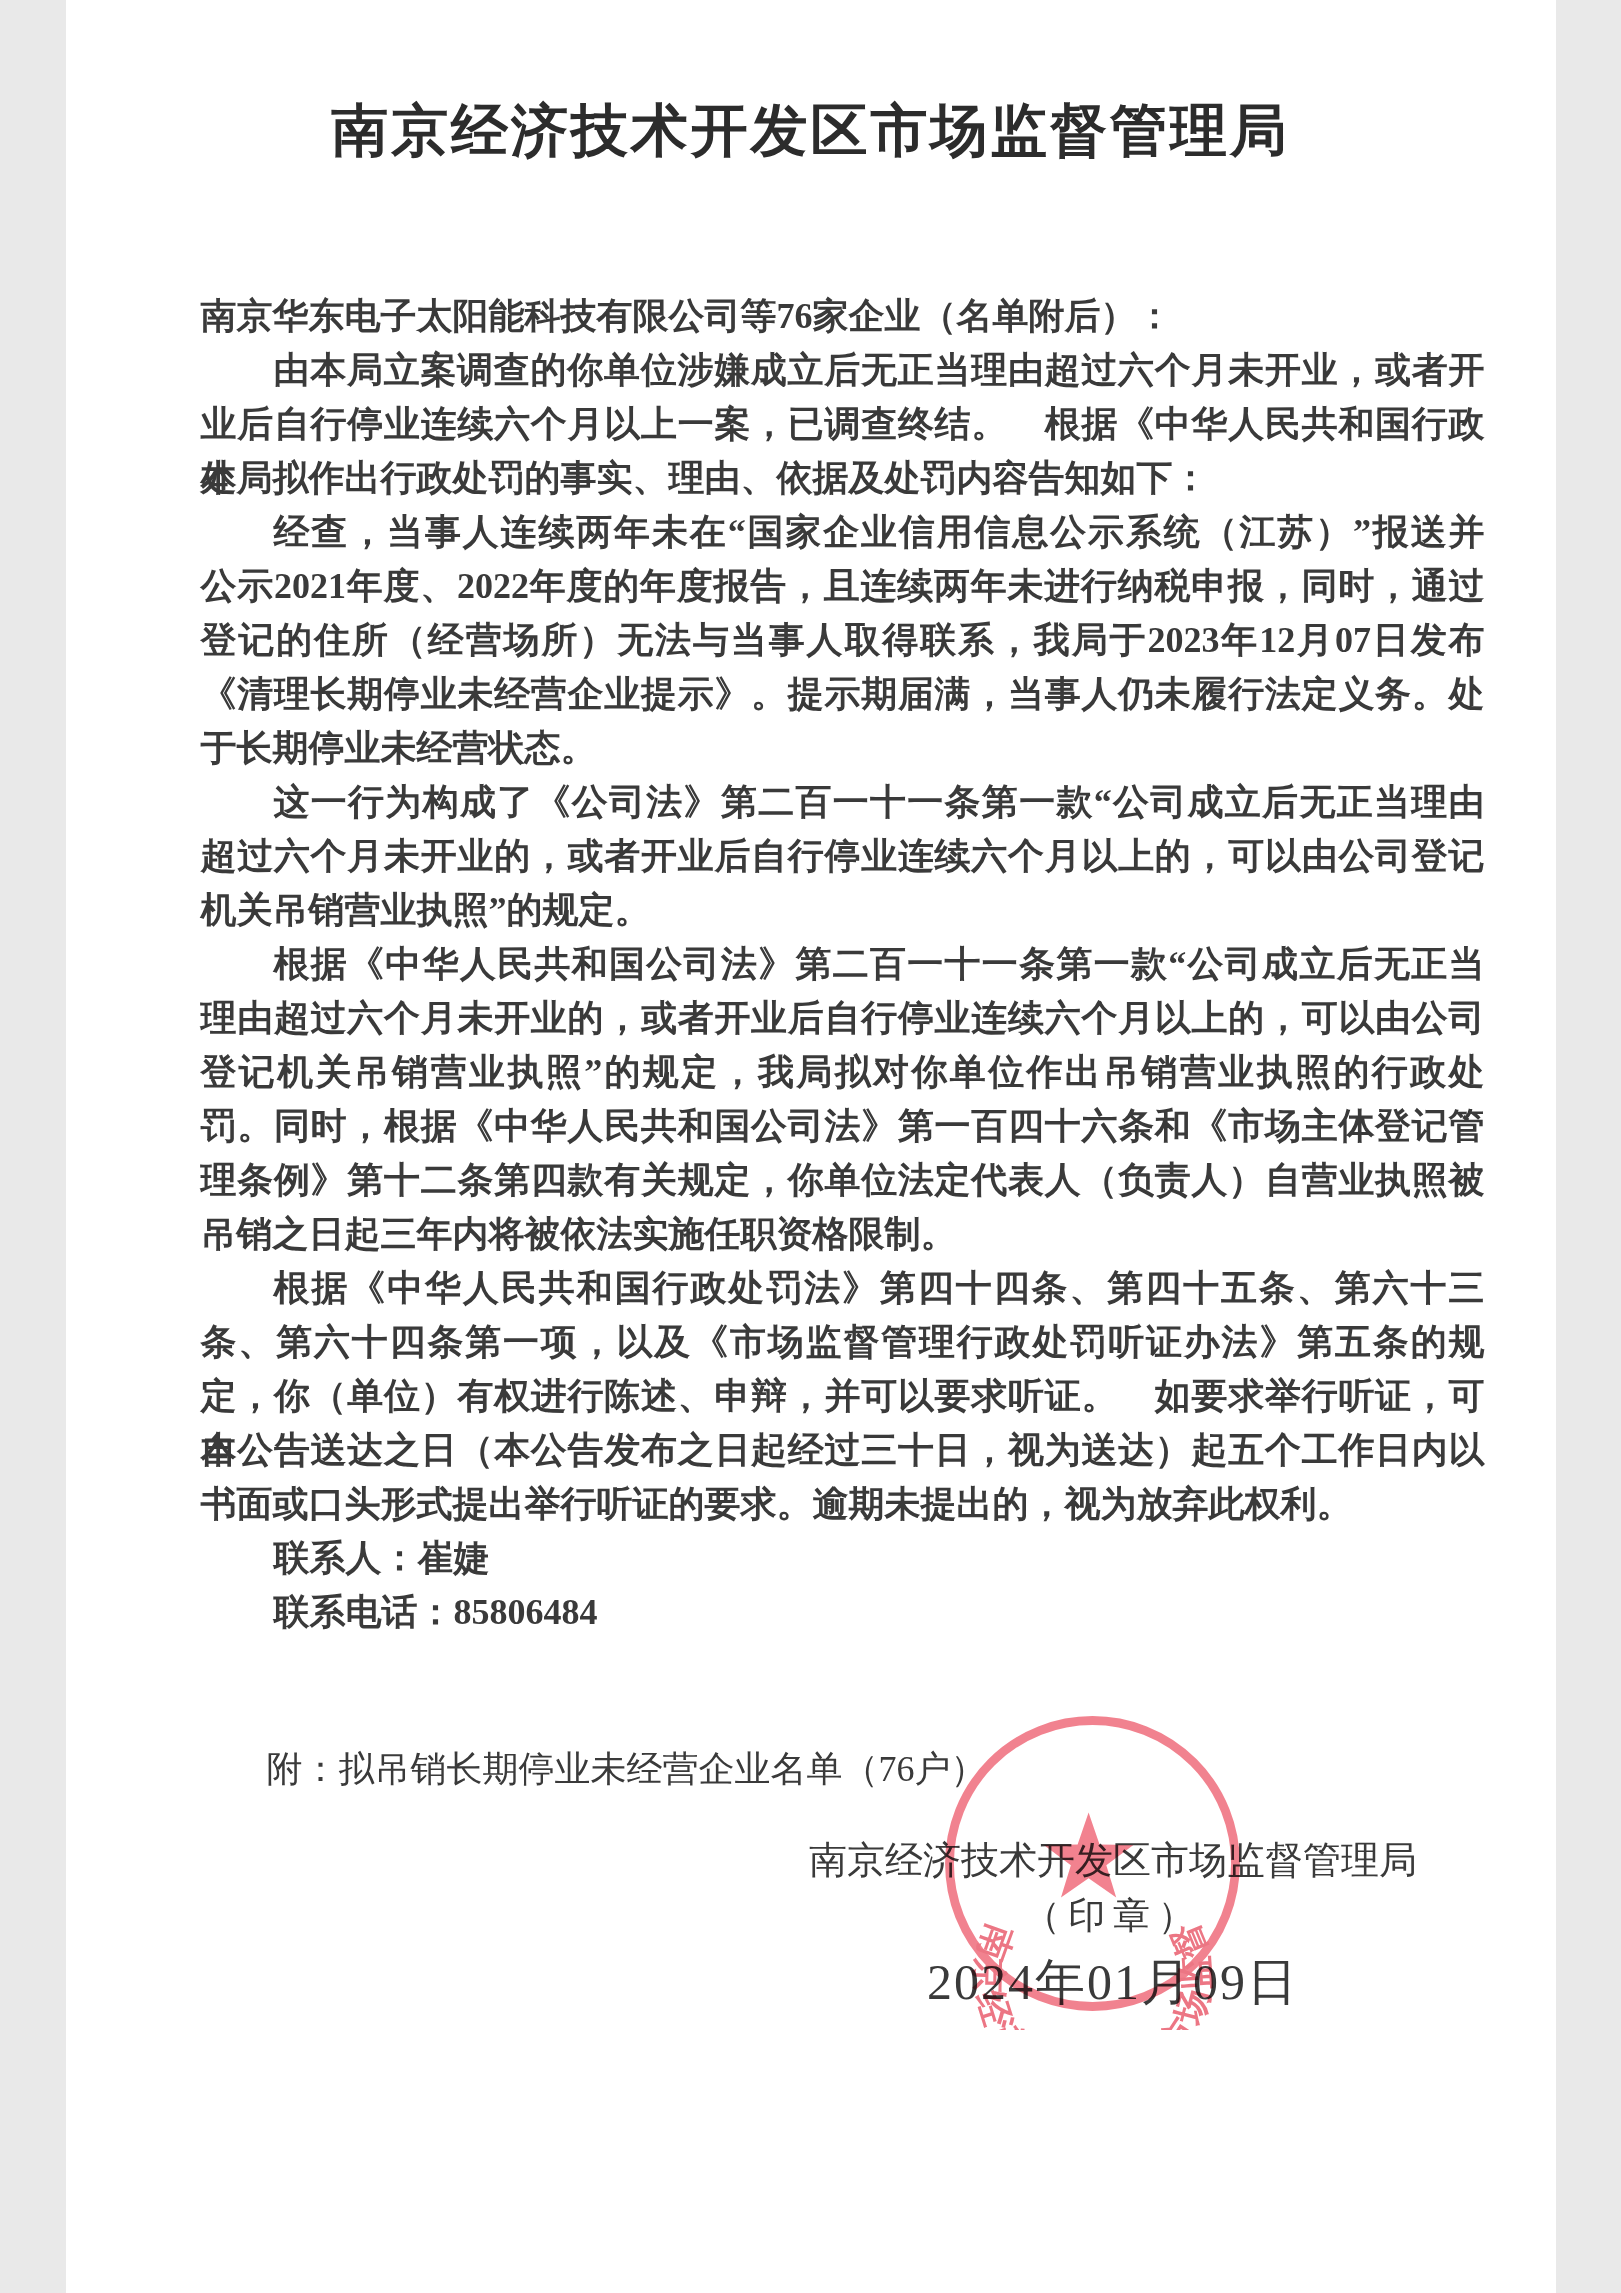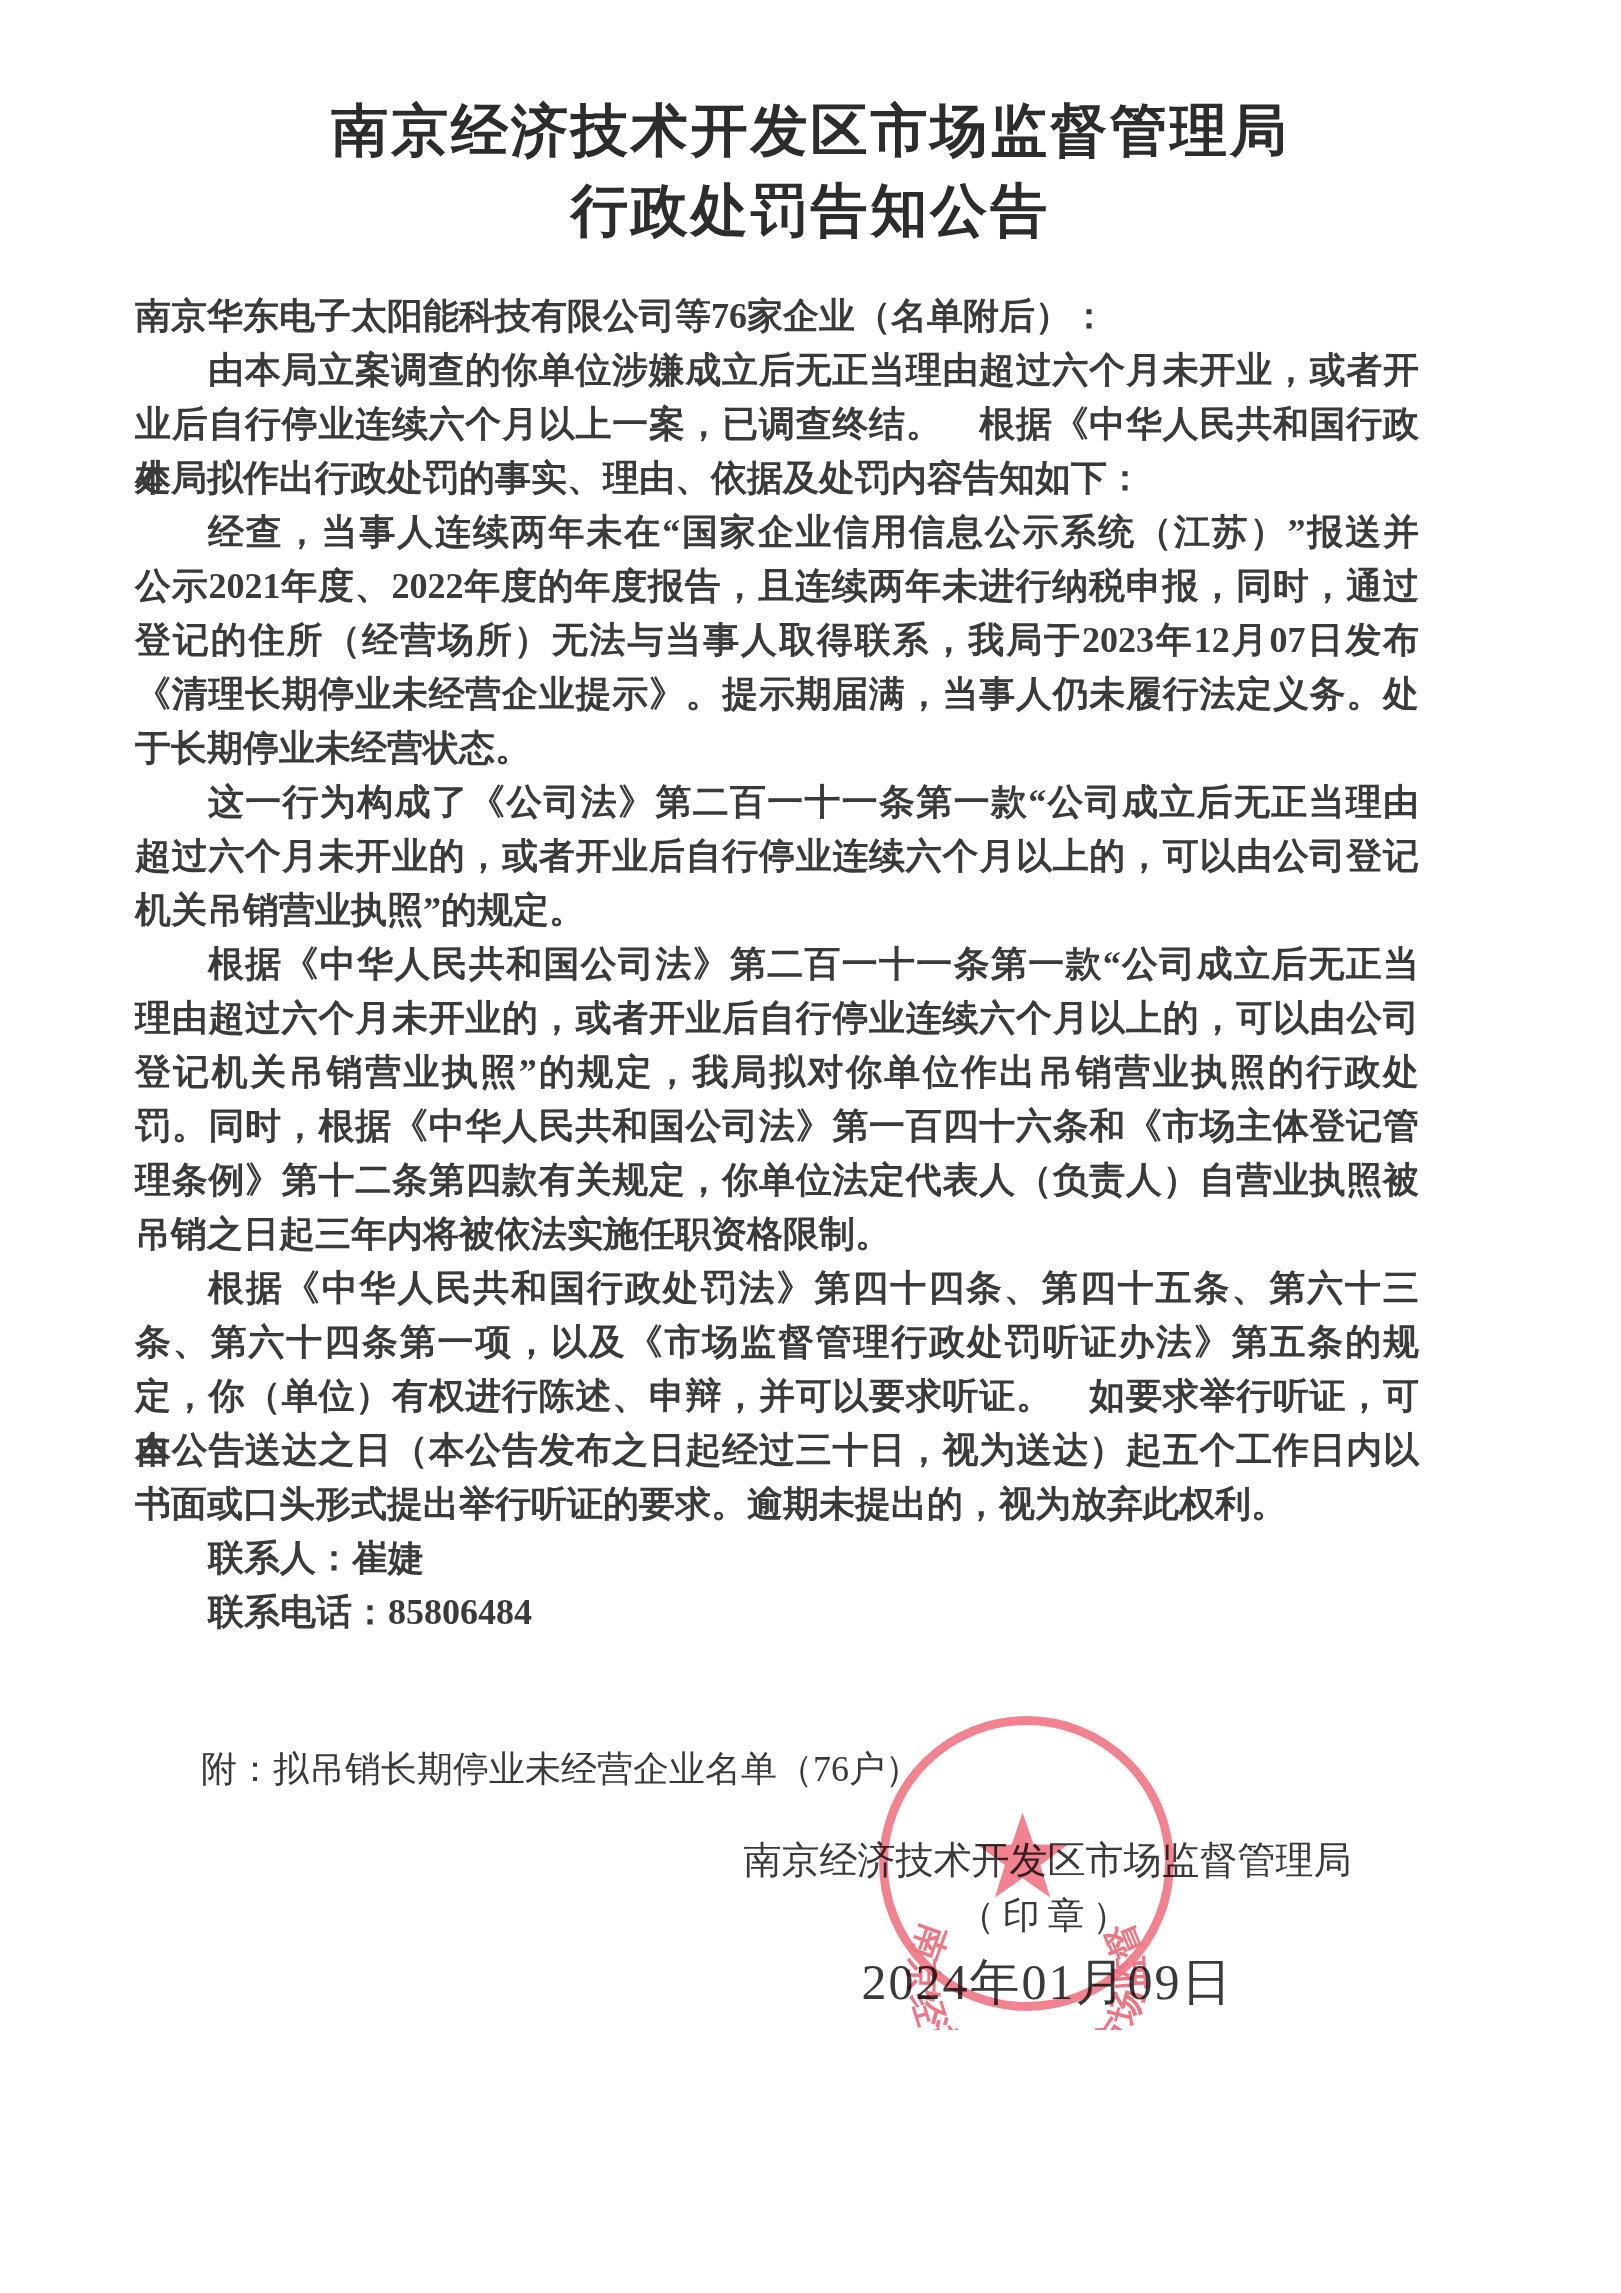--- a/index.html
+++ b/index.html
@@ -1,18 +1,18 @@
 <!DOCTYPE html>
 <html><head>
 <meta charset="utf-8">
 <style>
   html,body{margin:0;padding:0;background:#e9e9e9;}
   .page{
     position:relative;
-    width:1621px;height:2294px;
+    width:1490px;height:2294px;
     margin:0 auto;
     background:#ffffff;
     font-family:"Liberation Serif","DejaVu Serif",serif;
     color:#3a3a3a;
     overflow:hidden;
   }
   .title{
     position:absolute;top:90px;left:0;width:100%;
     text-align:center;font-weight:700;color:#2c2c2c;
   }
@@ -45,21 +45,20 @@
     font-weight:bold;
   }
 </style>
 </head>
 <body>
 
 <div class="page">
 
   <div class="title">
     <div class="t1">南京经济技术开发区市场监督管理局</div>
-    <div class="t2">行政处罚告知公告</div>
   </div>
 
   <div class="bodytext">
       <div class="ln">南京华东电子太阳能科技有限公司等76家企业（名单附后）：</div>
       <div class="ln ind jst">由本局立案调查的你单位涉嫌成立后无正当理由超过六个月未开业，或者开</div>
       <div class="ln jst">业后自行停业连续六个月以上一案，已调查终结。　根据《中华人民共和国行政处</div>
       <div class="ln">本局拟作出行政处罚的事实、理由、依据及处罚内容告知如下：</div>
       <div class="ln ind jst">经查，当事人连续两年未在“国家企业信用信息公示系统（江苏）”报送并</div>
       <div class="ln jst">公示2021年度、2022年度的年度报告，且连续两年未进行纳税申报，同时，通过</div>
       <div class="ln jst">登记的住所（经营场所）无法与当事人取得联系，我局于2023年12月07日发布</div>

